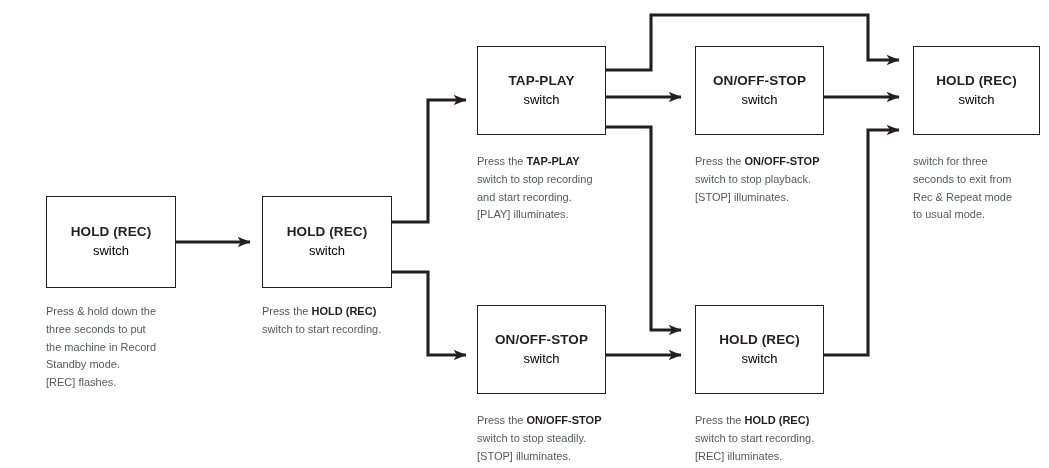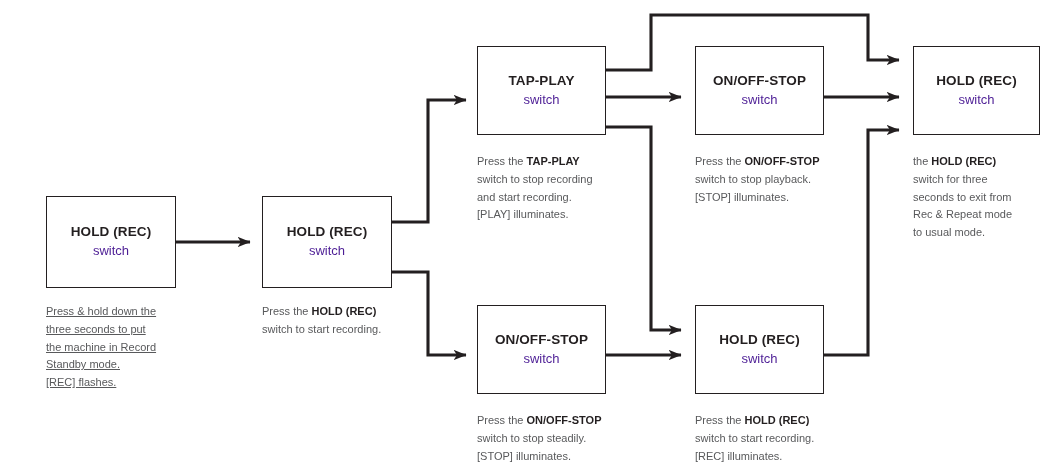--- a/index.html
+++ b/index.html
@@ -37,21 +37,21 @@
   .node-title {
     font-size: 13.5px;
     font-weight: bold;
     color: #231f20;
     letter-spacing: 0.1px;
     line-height: 1.35;
   }
   .node-sub {
     font-size: 13px;
     font-weight: normal;
-    color: #4c1d95;
+    color: #000000;
     line-height: 1.5;
   }
   .caption {
     position: absolute;
     font-size: 11px;
     line-height: 1.62;
     color: #58595b;
     z-index: 2;
   }
   .caption b {
@@ -120,21 +120,21 @@
   <div class="node" style="left:477px; top:305px; width:129px; height:89px;">
     <div class="node-title">ON/OFF-STOP</div>
     <div class="node-sub">switch</div>
   </div>
 
   <div class="node" style="left:695px; top:305px; width:129px; height:89px;">
     <div class="node-title">HOLD (REC)</div>
     <div class="node-sub">switch</div>
   </div>
 
-  <div class="caption" style="left:46px; top:303px; width:195px;text-decoration:underline;">
+  <div class="caption" style="left:46px; top:303px; width:195px;">
       <div><span>Press &amp; hold down the</span></div>
       <div><span>three seconds to put</span></div>
       <div><span>the machine in Record</span></div>
       <div><span>Standby mode.</span></div>
       <div><span>[REC] flashes.</span></div>
     </div>
 
   <div class="caption" style="left:262px; top:303px; width:205px;">
       <div><span>Press the </span><b>HOLD (REC)</b></div>
       <div><span>switch to start recording.</span></div>
@@ -147,21 +147,20 @@
       <div><span>[PLAY] illuminates.</span></div>
     </div>
 
   <div class="caption" style="left:695px; top:153px; width:205px;">
       <div><span>Press the </span><b>ON/OFF-STOP</b></div>
       <div><span>switch to stop playback.</span></div>
       <div><span>[STOP] illuminates.</span></div>
     </div>
 
   <div class="caption" style="left:913px; top:153px; width:130px;">
-      <div><span>the </span><b>HOLD (REC)</b></div>
       <div><span>switch for three</span></div>
       <div><span>seconds to exit from</span></div>
       <div><span>Rec &amp; Repeat mode</span></div>
       <div><span>to usual mode.</span></div>
     </div>
 
   <div class="caption" style="left:477px; top:412px; width:205px;">
       <div><span>Press the </span><b>ON/OFF-STOP</b></div>
       <div><span>switch to stop steadily.</span></div>
       <div><span>[STOP] illuminates.</span></div>

